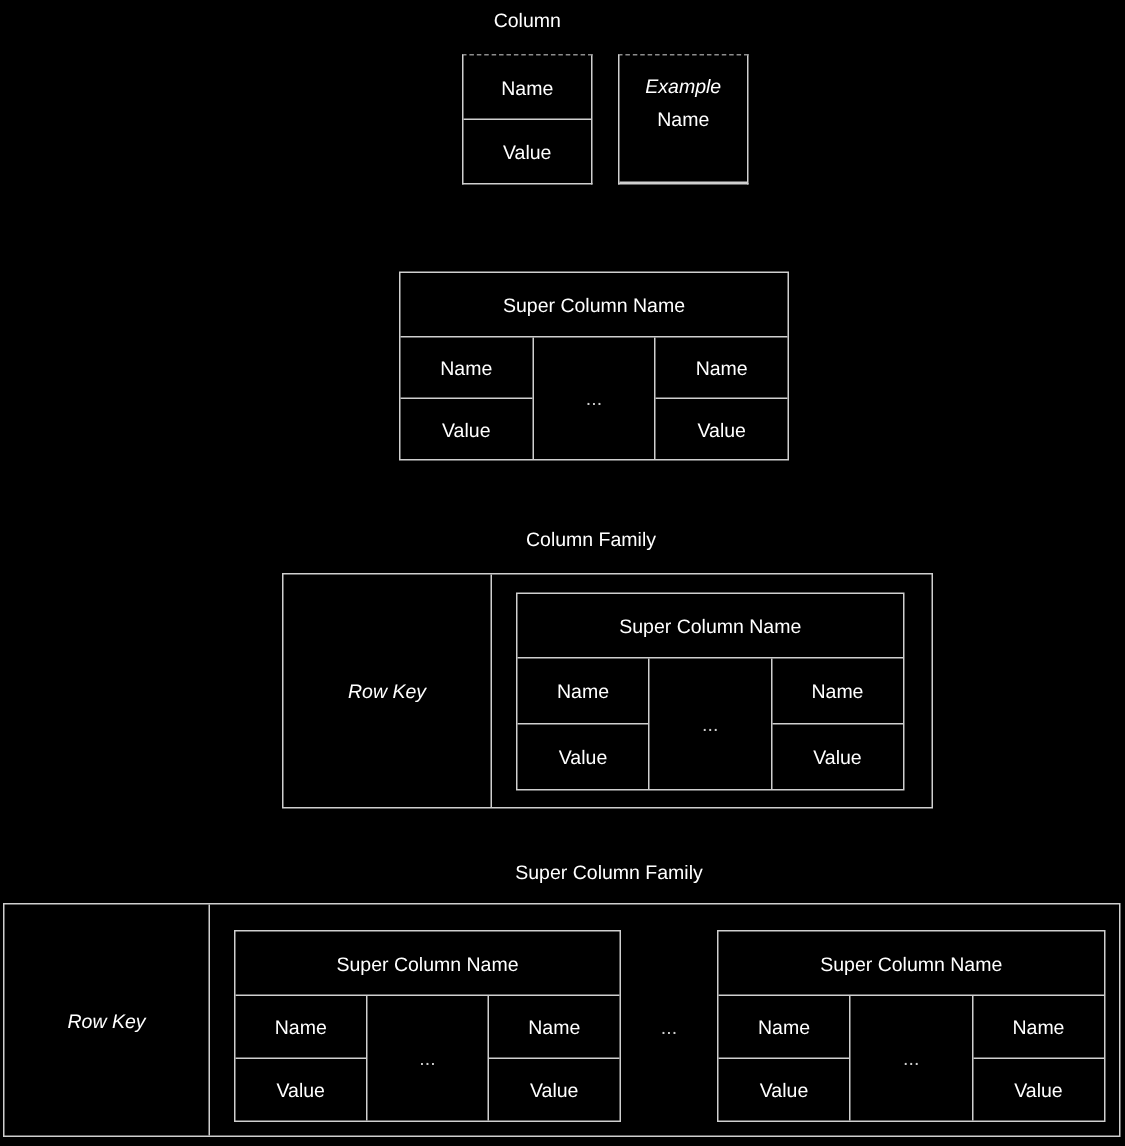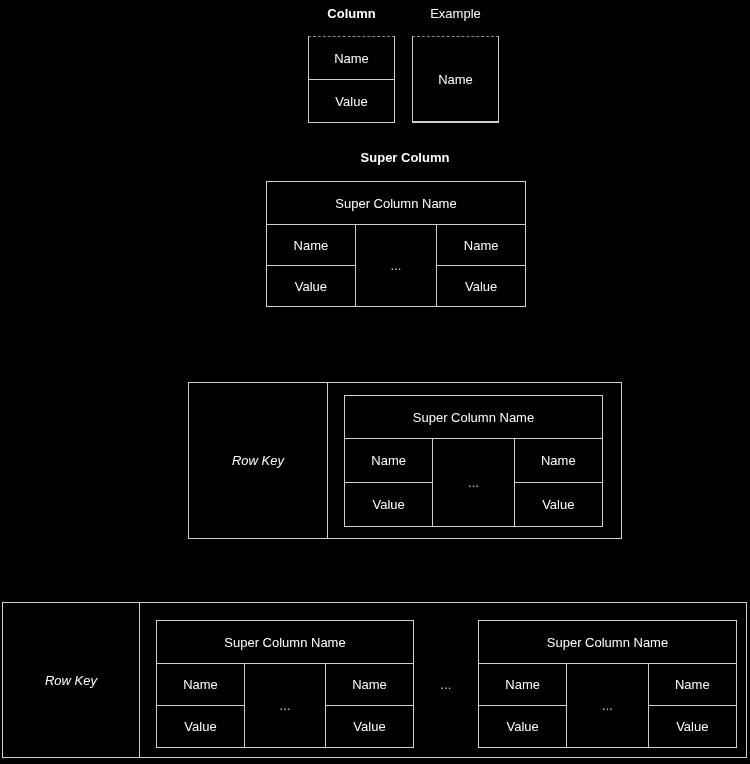--- a/index.html
+++ b/index.html
@@ -6,22 +6,22 @@
   .canvas{
     position:relative;
     width:750px;height:764px;
     background:var(--bg,#000);
     color:var(--txt,#fff);
     font-family:"Liberation Sans","DejaVu Sans",sans-serif;
     font-size:13px;
     overflow:hidden;
   }
   .abs{position:absolute;box-sizing:border-box;}
-  .title{font-weight:bold;text-align:center;}
-  .italic{}
+  .title{font-weight:normal;text-align:center;}
+  .italic{font-style:italic;margin-top:44px;}
   .center{display:flex;align-items:center;justify-content:center;}
 
   
   .pairbox{
     border:1px solid var(--border,#cfcfcf);
     border-top:1px dashed #8c8c8c;
     display:flex;flex-direction:column;
   }
   .pairbox .cell{flex:1;display:flex;align-items:center;justify-content:center;}
   .pairbox .cell:first-child{border-bottom:1px solid var(--border,#cfcfcf);}
@@ -72,37 +72,37 @@
 
   <div class="abs pairbox" style="left:308px;top:36px;width:87px;height:87px;">
     <div class="cell">Name</div>
     <div class="cell">Value</div>
   </div>
 
   <div class="abs pairbox" style="left:412px;top:36px;width:87px;height:87px;">
     <div class="cell">Name</div>
   </div>
 
-  <div class="abs title" style="left:295px;top:150px;width:220px;">Super Column</div>
 
   <div class="abs scbox" style="left:266px;top:181px;width:260px;height:126px;">
     <div class="hdr">Super Column Name</div>
     <div class="body">
       <div class="col">
         <div class="cell">Name</div>
         <div class="cell">Value</div>
       </div>
       <div class="mid">...</div>
       <div class="col">
         <div class="cell">Name</div>
         <div class="cell">Value</div>
       </div>
     </div>
   </div>
 
+  <div class="abs title" style="left:294px;top:352px;width:200px;">Column Family</div>
 
   <div class="abs fambox" style="left:188px;top:382px;width:434px;height:157px;">
     <div class="rowkey" style="width:138px;">Row Key</div>
     <div class="content">
       <div class="abs scbox" style="left:16px;top:12px;width:259px;height:132px;">
         <div class="hdr">Super Column Name</div>
         <div class="body">
           <div class="col">
             <div class="cell">Name</div>
             <div class="cell">Value</div>
@@ -110,20 +110,21 @@
           <div class="mid">...</div>
           <div class="col">
             <div class="cell">Name</div>
             <div class="cell">Value</div>
           </div>
         </div>
       </div>
     </div>
   </div>
 
+  <div class="abs title" style="left:306px;top:574px;width:200px;">Super Column Family</div>
 
   <div class="abs fambox" style="left:2px;top:602px;width:745px;height:156px;">
     <div class="rowkey" style="width:136px;">Row Key</div>
     <div class="content">
 
       <div class="abs scbox" style="left:16px;top:17px;width:258px;height:128px;">
         <div class="hdr">Super Column Name</div>
         <div class="body">
           <div class="col">
             <div class="cell">Name</div>

